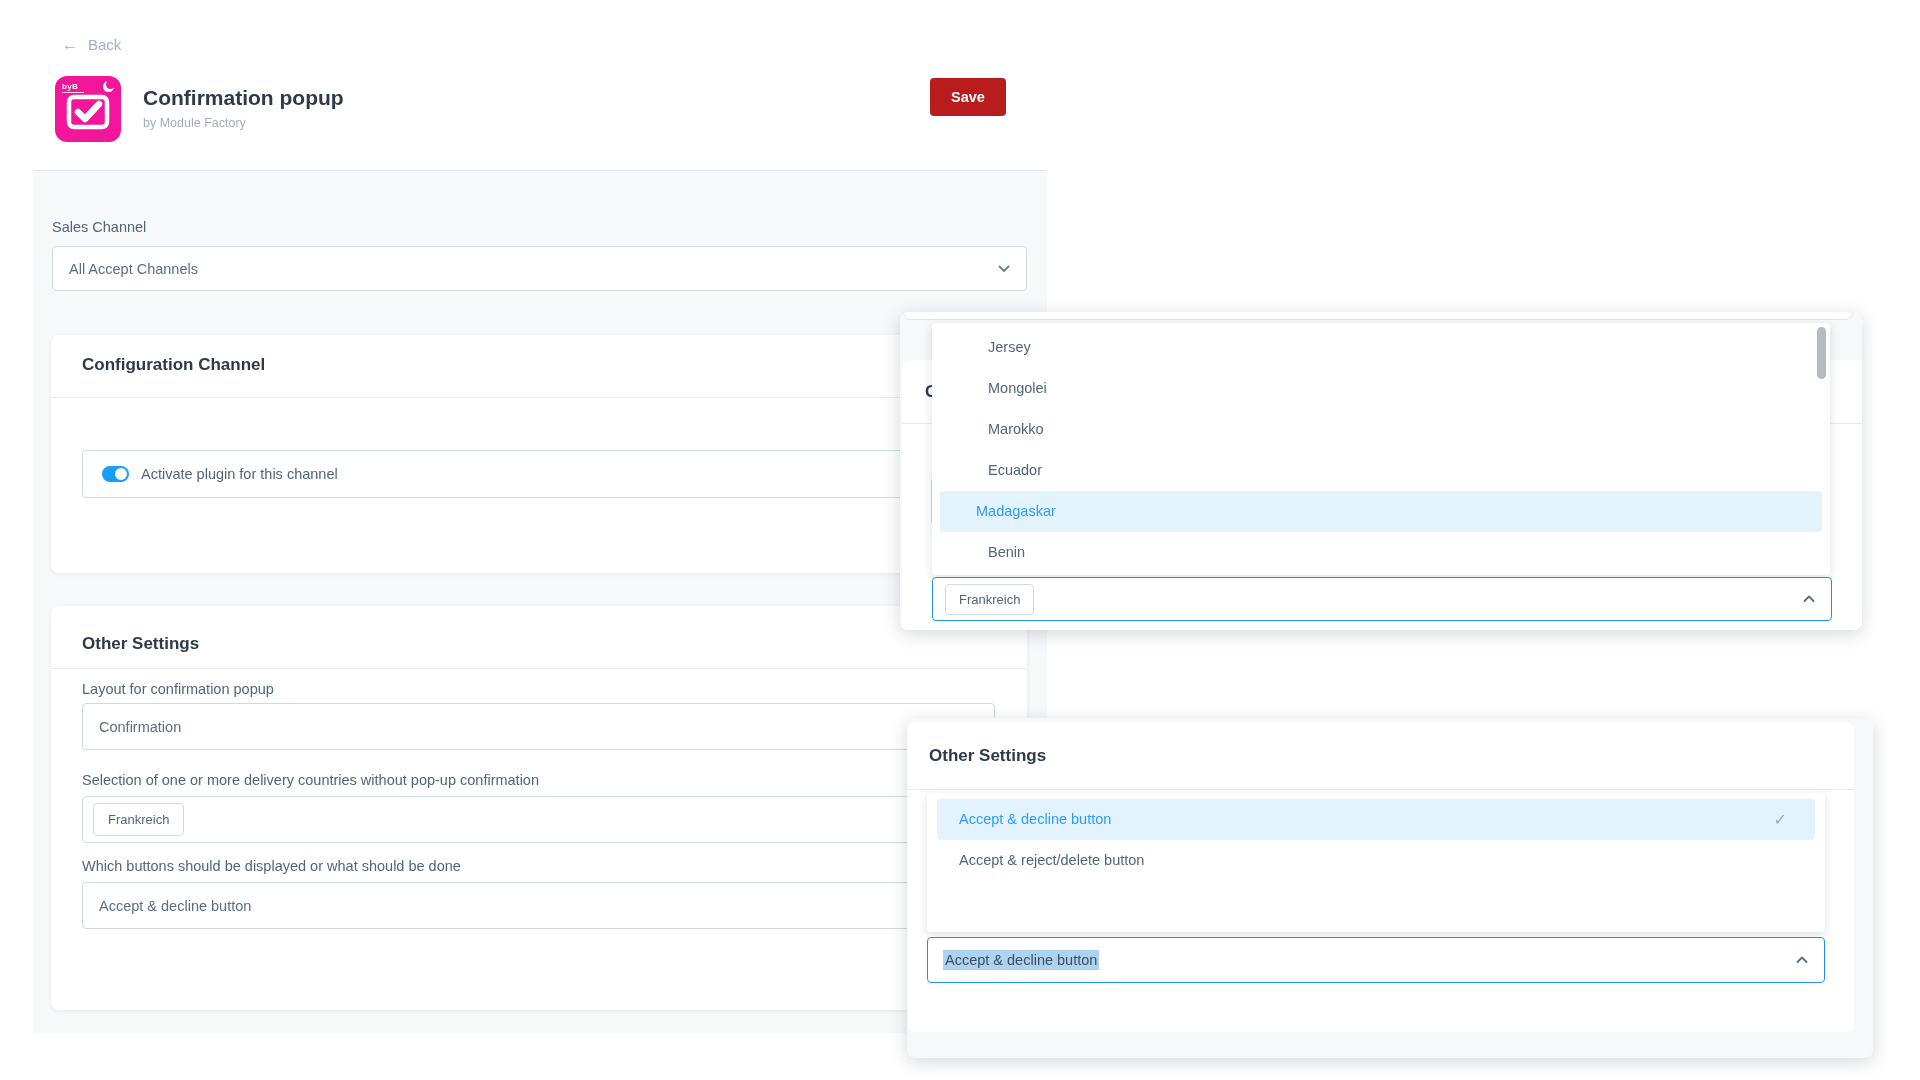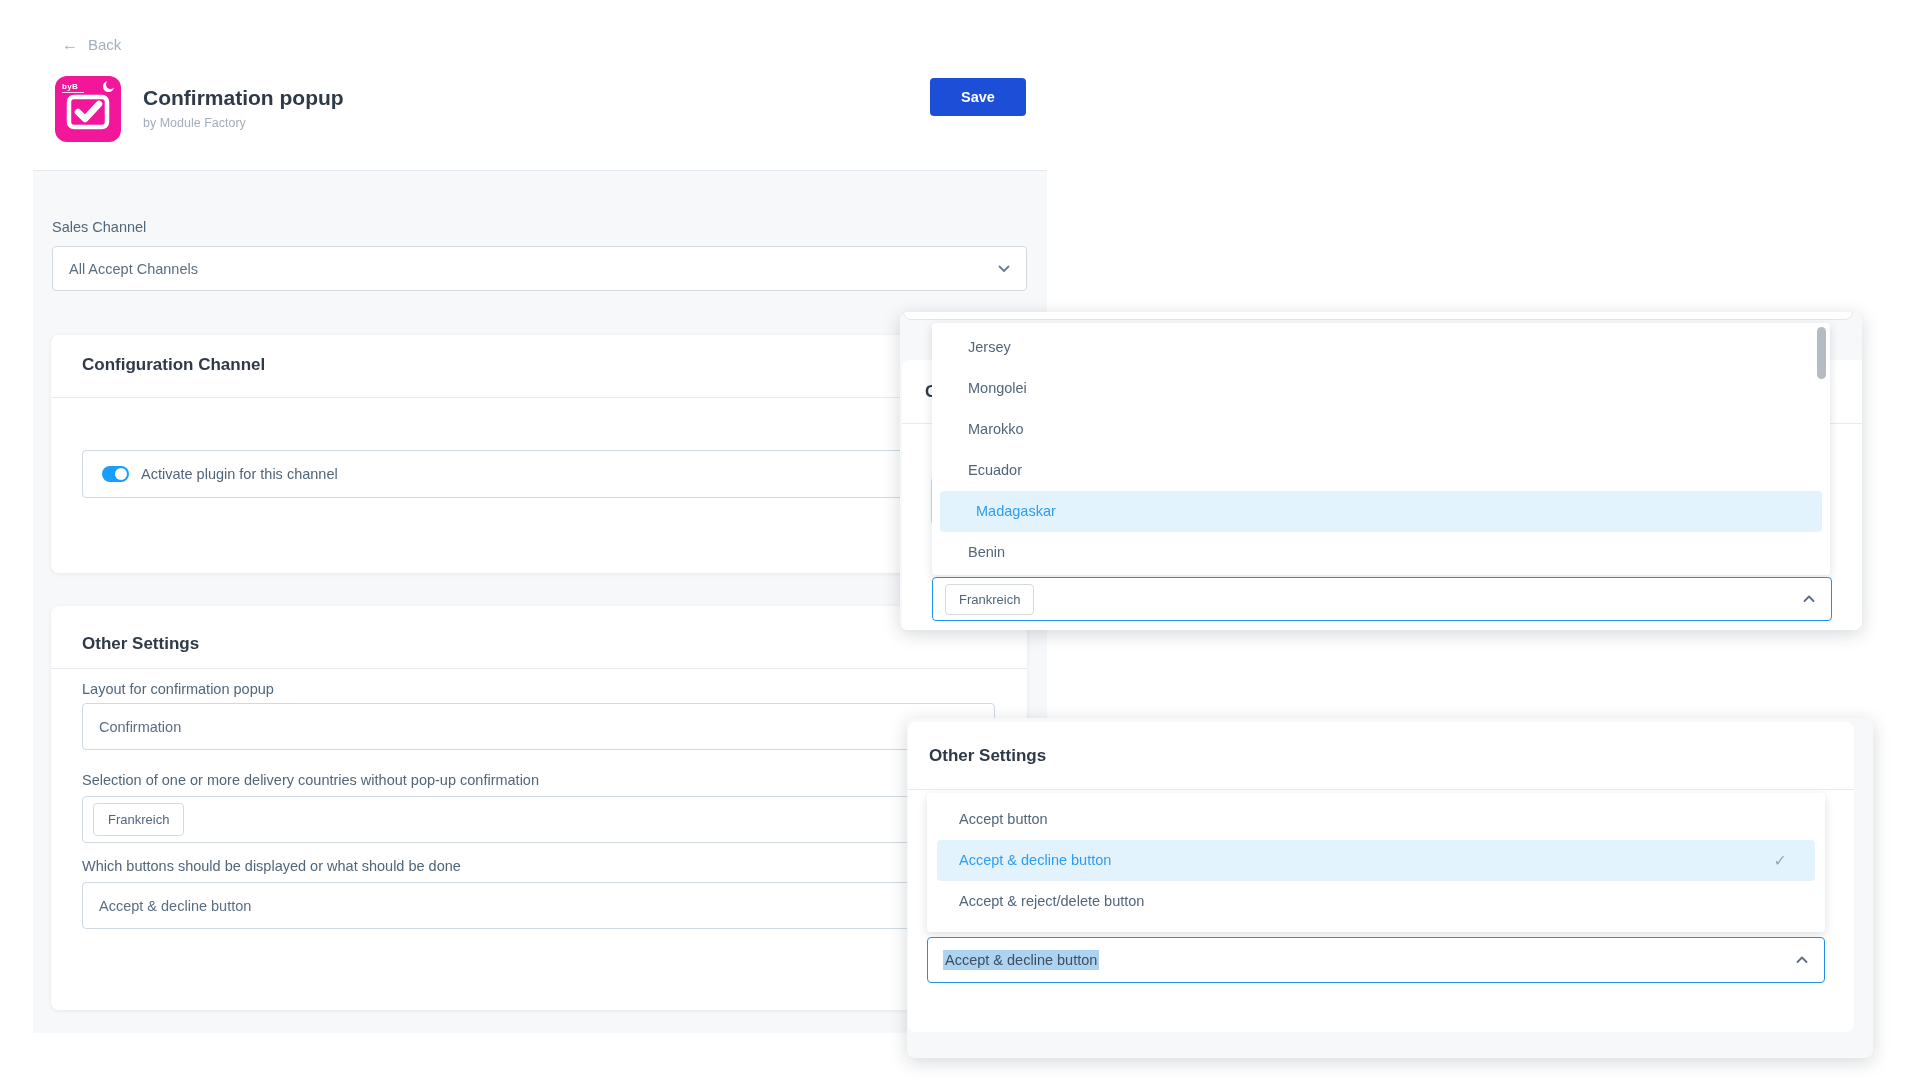--- a/index.html
+++ b/index.html
@@ -11,21 +11,21 @@
   .back-link { position:absolute; left:62px; top:36px; font-size:15px; color:#a3aeba; cursor:pointer; }
   .back-link .arrow { margin-right:10px; font-size:16px; }
   .app-icon { position:absolute; left:55px; top:76px; width:66px; height:66px; border-radius:12px; background:#f2169b; }
   .app-icon .logo-txt { position:absolute; left:7px; top:6px; font-size:8px; font-weight:bold; color:#fff; letter-spacing:.3px; }
   .app-icon .logo-underline { position:absolute; left:7px; top:16px; width:22px; height:1px; background:rgba(255,255,255,.85); }
   .app-icon .crescent { position:absolute; right:7px; top:5px; width:11px; height:11px; border-radius:50%; background:#fff; }
   .app-icon .crescent::after { content:""; position:absolute; left:3px; top:-1px; width:9px; height:9px; border-radius:50%; background:#f2169b; }
   .app-icon svg { position:absolute; left:0; top:0; }
   .page-title { position:absolute; left:143px; top:86px; font-size:21px; font-weight:bold; color:#2e3a47; }
   .page-subtitle { position:absolute; left:143px; top:116px; font-size:12.5px; color:#a3aeba; }
-  .save-btn { position:absolute; left:930px; top:78px; width:96px; height:38px; background:#1d4ed8; color:#fff;
+  .save-btn { position:absolute; left:930px; top:78px; width:76px; height:38px; background:#b91c1c; color:#fff;
               font-size:14.5px; font-weight:bold; border:none; border-radius:4px; display:flex; align-items:center; justify-content:center; cursor:pointer; }
   .header-divider { position:absolute; left:33px; top:170px; width:1014px; height:1px; background:#e7ebef; }
 
   
   .content-bg { position:absolute; left:33px; top:171px; width:1014px; height:862px; background:#f7f8fa; }
   .field-label { position:absolute; font-size:14.5px; color:#52667a; }
   .sales-label { left:52px; top:219px; }
   .select-box { position:absolute; background:#fff; border:1px solid #d1d9e0; border-radius:4px; display:flex; align-items:center; cursor:pointer; }
   .sales-select { left:52px; top:246px; width:975px; height:45px; }
   .select-value { font-size:14.5px; color:#5a6e82; padding-left:16px; }
@@ -56,21 +56,21 @@
   
   .overlay-country { position:absolute; left:900px; top:312px; width:962px; height:318px; background:#f7f8fa; border-radius:8px;
                      box-shadow:0 4px 18px rgba(25,39,52,.18); overflow:hidden; z-index:5; }
   .oc-cut-select { position:absolute; left:3px; top:-18px; width:950px; height:26px; background:#fff; border:1px solid #e0e6eb; border-radius:8px; }
   .oc-backcard { position:absolute; left:2px; top:48px; right:0; bottom:0; background:#fff; border-top-left-radius:8px; }
   .oc-backcard .bc-title { position:absolute; left:23px; top:22px; font-size:17px; font-weight:bold; color:#2e3a47; white-space:nowrap; }
   .oc-backcard .bc-divider { position:absolute; left:0; top:63px; width:100%; height:1px; background:#e7ebef; }
   .oc-backcard .bc-togglebox { position:absolute; left:29px; top:117px; width:140px; height:48px; border:1px solid #d1d9e0; border-radius:4px; }
   .country-panel { position:absolute; left:32px; top:11px; width:898px; height:252px; background:#fff; border-radius:4px;
                    box-shadow:0 3px 10px rgba(25,39,52,.15); padding-top:4px; }
-  .country-item { height:41px; line-height:41px; padding-left:36px; font-size:14.5px; color:#52667a; cursor:pointer; }
+  .country-item { height:41px; line-height:41px; padding-left:56px; font-size:14.5px; color:#52667a; cursor:pointer; }
   .country-item.hl { margin:0 8px; padding-left:36px; border-radius:4px; background:#e3f3fe; color:#2e9cf0; }
   .country-scrollthumb { position:absolute; right:4px; top:4px; width:9px; height:52px; background:#b4bbc3; border-radius:5px; cursor:pointer; }
   .country-select { position:absolute; left:32px; top:265px; width:900px; height:44px; background:#fff; border:1px solid #2491e8; border-radius:4px; display:flex; align-items:center; cursor:pointer; }
   .country-select .tag-chip { margin-left:12px; padding:7px 13px; }
 
   
   .overlay-buttons { position:absolute; left:907px; top:718px; width:966px; height:340px; background:#f7f8fa; border-radius:8px;
                      box-shadow:0 4px 18px rgba(25,39,52,.18); overflow:hidden; z-index:6; }
   .ob-card { position:absolute; left:1px; top:4px; width:946px; height:310px; background:#fff; border-radius:8px; }
   .ob-card .card-title { left:21px; top:24px; }
@@ -174,21 +174,20 @@
       </span>
     </div>
   </div>
 
   <div class="overlay-buttons">
     <div class="ob-card">
       <div class="card-title">Other Settings</div>
       <div class="card-divider"></div>
 
       <div class="buttons-panel">
-        <div class="button-item">Accept button</div>
         <div class="button-item hl">
           <span>Accept &amp; decline button</span>
           <span class="check">✓</span>
         </div>
         <div class="button-item">Accept &amp; reject/delete button</div>
       </div>
 
       <div class="buttons-select">
         <span class="sel-text">Accept &amp; decline button</span>
         <span class="chev">

